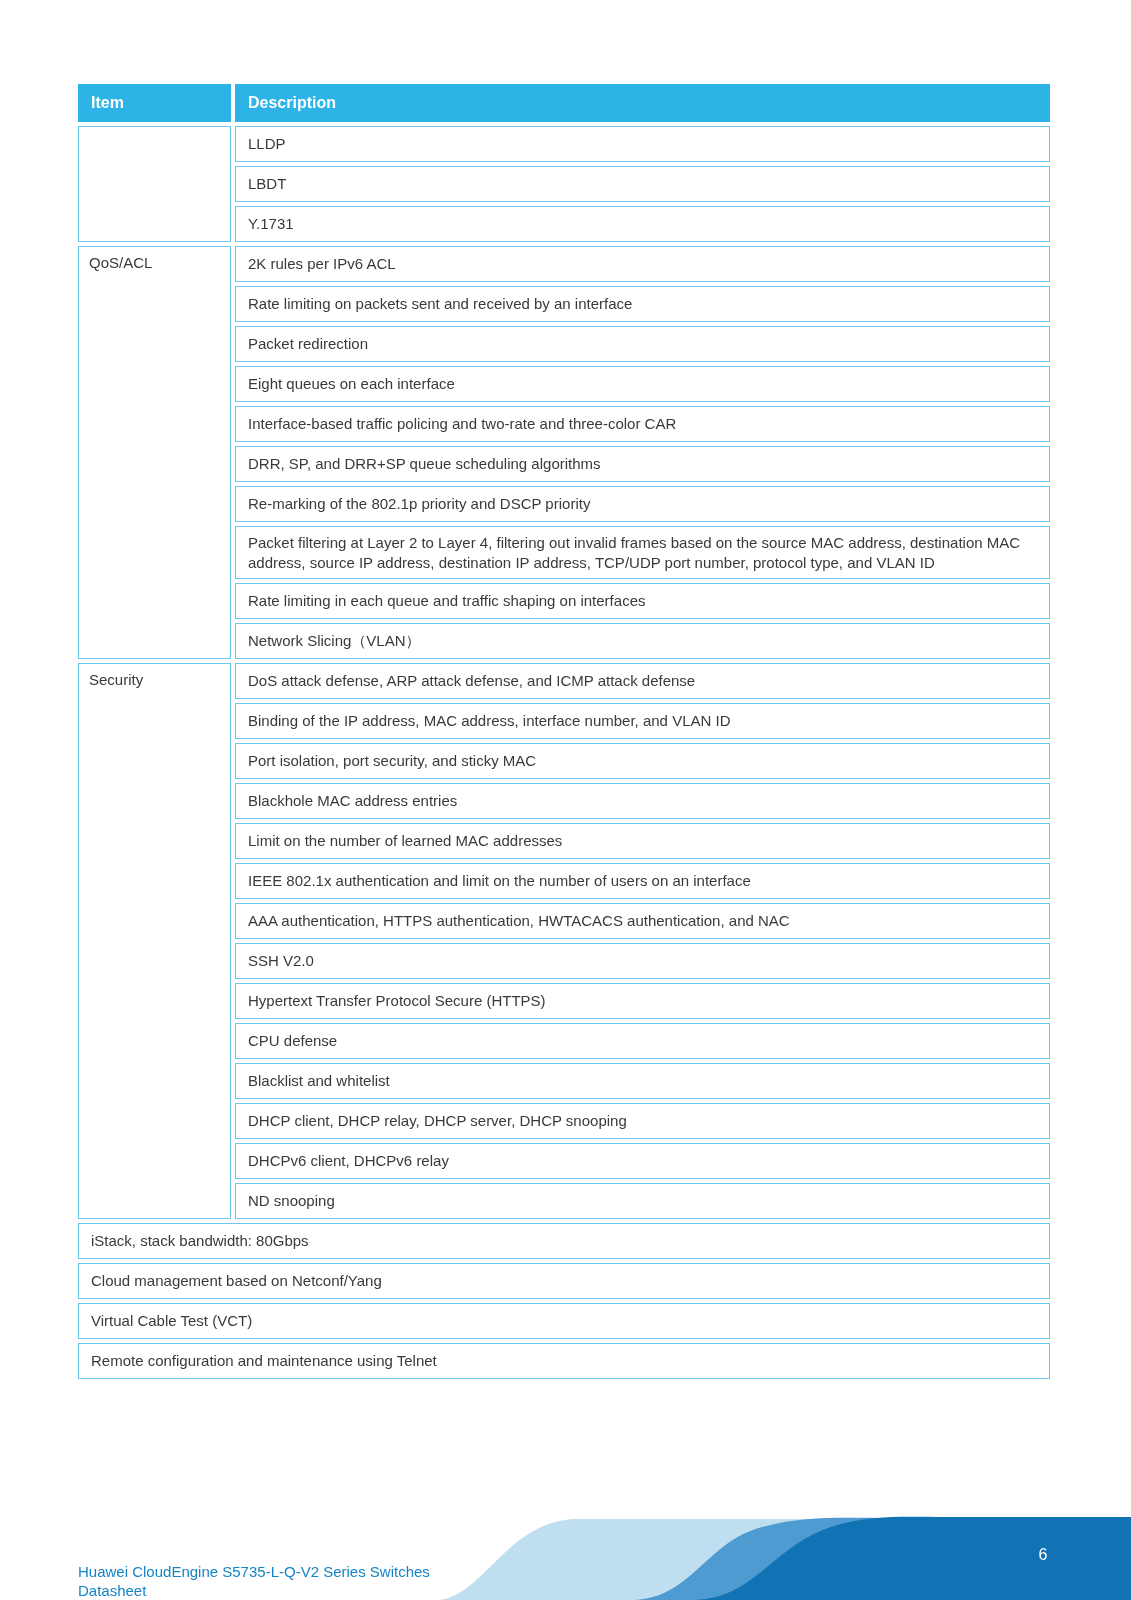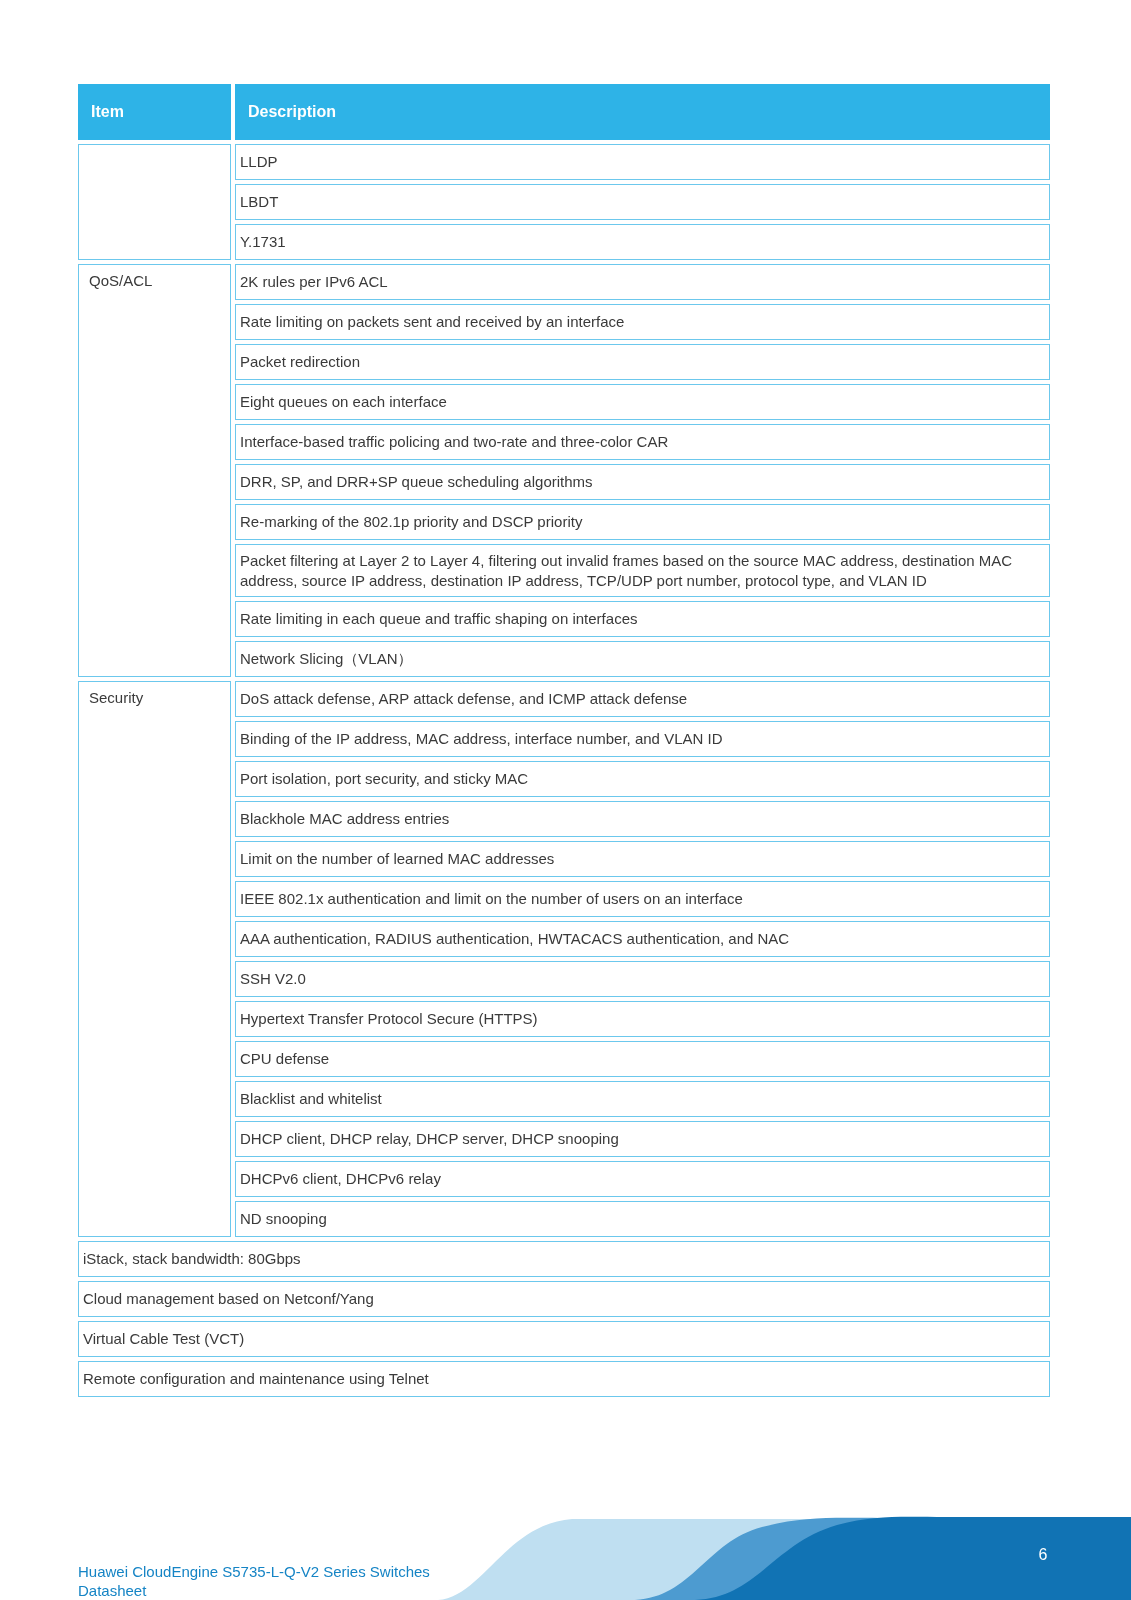--- a/index.html
+++ b/index.html
@@ -21,37 +21,37 @@
     font-family:"Liberation Sans","DejaVu Sans",sans-serif;
     color:var(--body-text);
   }
   .spec-table{
     position:absolute;left:78px;top:84px;width:972px;
   }
   .thead{display:flex;gap:4px;}
   .th{
     background:var(--header-bg);
     color:#ffffff;font-weight:bold;font-size:16px;
-    height:56px;display:flex;align-items:center;
+    height:38px;display:flex;align-items:center;
     padding:0 13px;
   }
   .th-item{width:153px;flex:none;}
   .th-desc{flex:1;}
   .group{display:flex;gap:4px;margin-top:4px;align-items:stretch;}
   .item-cell{
     width:153px;flex:none;
     border:1.5px solid var(--cell-border);
     padding:6px 10px;
     font-size:15px;line-height:20px;
   }
   .desc-col{flex:1;display:flex;flex-direction:column;gap:4px;}
   .desc-cell{
     border:1.5px solid var(--cell-border);
     min-height:36px;
-    padding:6px 4px;
+    padding:6px 12px;
     font-size:15px;line-height:19.5px;
     display:flex;flex-direction:column;justify-content:center;
     flex:1 0 auto;
   }
   .footer{position:absolute;left:0;bottom:0;width:1131px;height:90px;}
   .footer-wave{position:absolute;left:0;bottom:0;width:1131px;height:90px;display:block;}
   .footer-title{
     position:absolute;left:78px;top:1562px;
     width:440px;
     color:var(--footer-text);
@@ -99,21 +99,21 @@
         </div>
         <div class="group">
           <div class="item-cell">Security</div>
           <div class="desc-col">
             <div class="desc-cell">DoS attack defense, ARP attack defense, and ICMP attack defense</div>
             <div class="desc-cell">Binding of the IP address, MAC address, interface number, and VLAN ID</div>
             <div class="desc-cell">Port isolation, port security, and sticky MAC</div>
             <div class="desc-cell">Blackhole MAC address entries</div>
             <div class="desc-cell">Limit on the number of learned MAC addresses</div>
             <div class="desc-cell">IEEE 802.1x authentication and limit on the number of users on an interface</div>
-            <div class="desc-cell">AAA authentication, RADIUS authentication, HWTACACS authentication, and NAC</div>
+            <div class="desc-cell">AAA authentication, HTTPS authentication, HWTACACS authentication, and NAC</div>
             <div class="desc-cell">SSH V2.0</div>
             <div class="desc-cell">Hypertext Transfer Protocol Secure (HTTPS)</div>
             <div class="desc-cell">CPU defense</div>
             <div class="desc-cell">Blacklist and whitelist</div>
             <div class="desc-cell">DHCP client, DHCP relay, DHCP server, DHCP snooping</div>
             <div class="desc-cell">DHCPv6 client, DHCPv6 relay</div>
             <div class="desc-cell">ND snooping</div>
           </div>
         </div>
         <div class="group">

